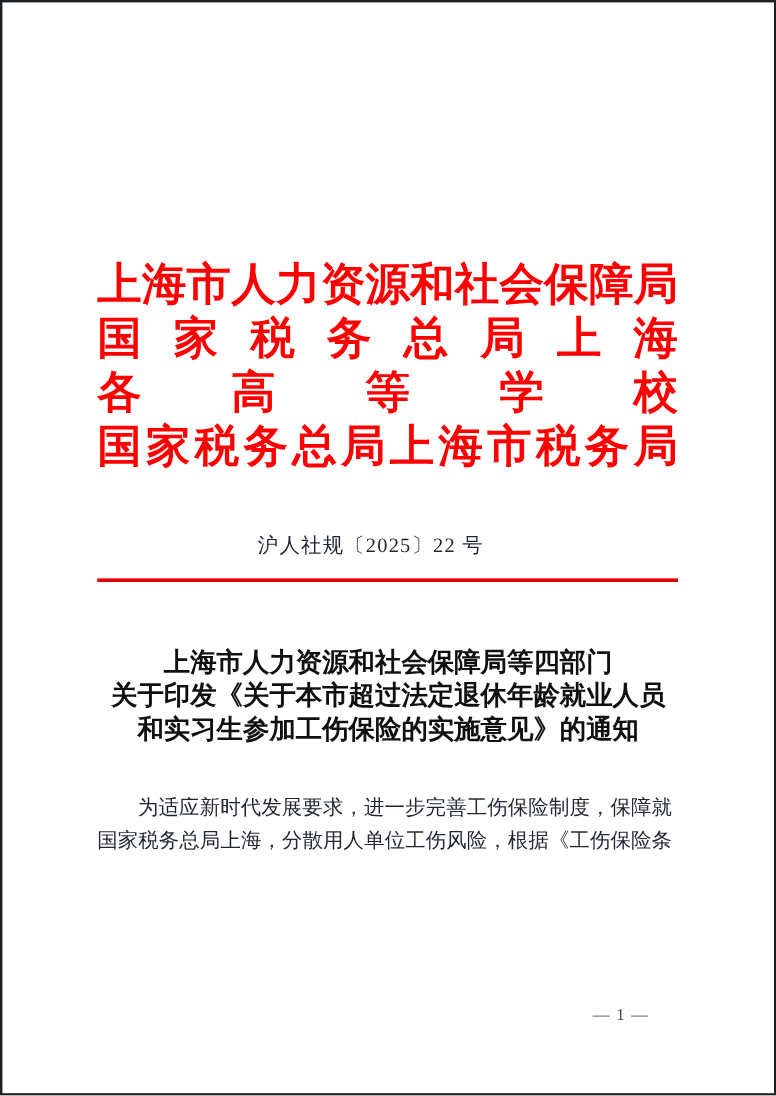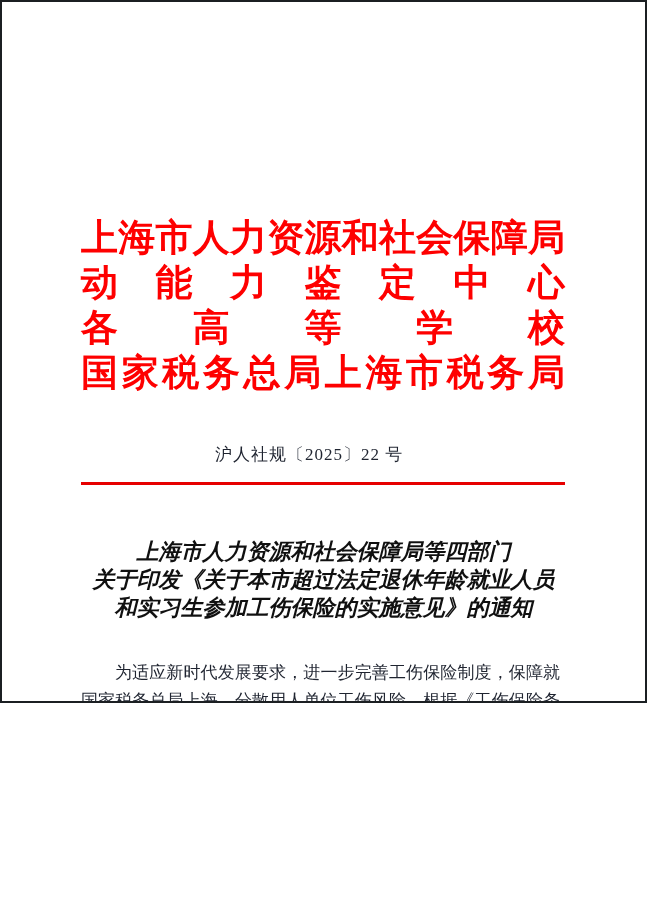--- a/index.html
+++ b/index.html
@@ -1,19 +1,19 @@
 <!DOCTYPE html>
 <html><head>
 <meta charset="utf-8">
 <style>
   html, body { margin: 0; padding: 0; background: #ffffff; }
   .page {
     position: relative;
     width: 647px;
-    height: 703px;
+    height: 913px;
     background: #ffffff;
     border: 2px solid #1b1f22;
     box-sizing: border-box;
     overflow: hidden;
     font-family: "Liberation Serif", "DejaVu Serif", serif;
   }
   
   .header-block {
     position: absolute;
     top: 213px;
@@ -55,21 +55,20 @@
   
   .title-block {
     position: absolute;
     top: 536px;
     left: 0;
     width: 100%;
     text-align: center;
     font-weight: bold;
     font-size: 22px;
     color: #101010;
-    font-style: italic;
   }
   .title-line { line-height: 28px; }
   
   .body-block {
     position: absolute;
     top: 657px;
     left: 79px;
     width: 479px;
     font-size: 17px;
     color: #1f2430;
@@ -91,21 +90,21 @@
     color: #4a4a4a;
     letter-spacing: 1px;
   }
 </style>
 </head>
 <body>
 
 <div class="page" style="border-color: rgb(27, 31, 34);">
   <div class="header-block" style="color: rgb(254, 0, 0);">
       <div class="header-line">上海市人力资源和社会保障局</div>
-      <div class="header-line">动能力鉴定中心</div>
+      <div class="header-line">国家税务总局上海</div>
       <div class="header-line">各高等学校</div>
       <div class="header-line">国家税务总局上海市税务局</div>
     </div>
   <div class="doc-number">沪人社规〔2025〕22 号</div>
   <div class="divider" style="background: rgb(230, 0, 0);"></div>
   <div class="title-block">
       <div class="title-line">上海市人力资源和社会保障局等四部门</div>
       <div class="title-line">关于印发《关于本市超过法定退休年龄就业人员</div>
       <div class="title-line">和实习生参加工伤保险的实施意见》的通知</div>
     </div>

